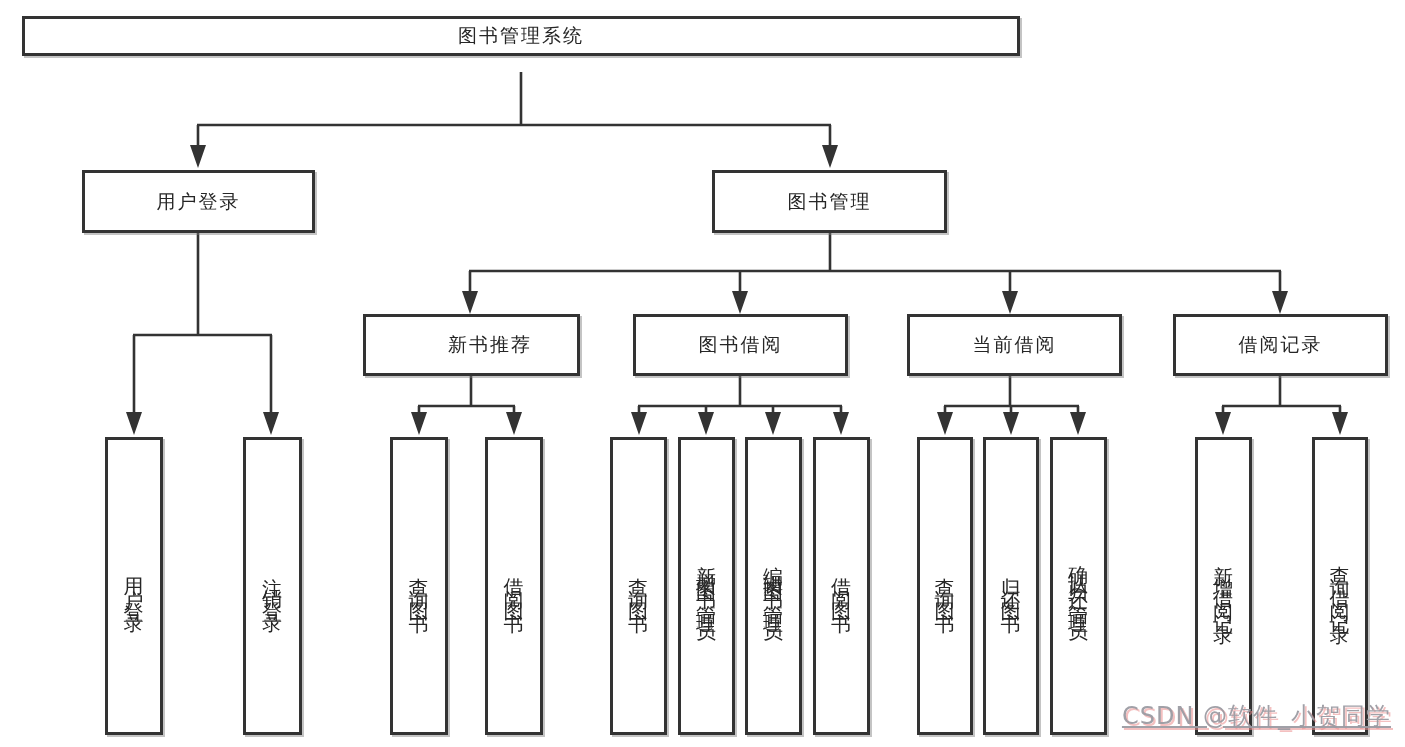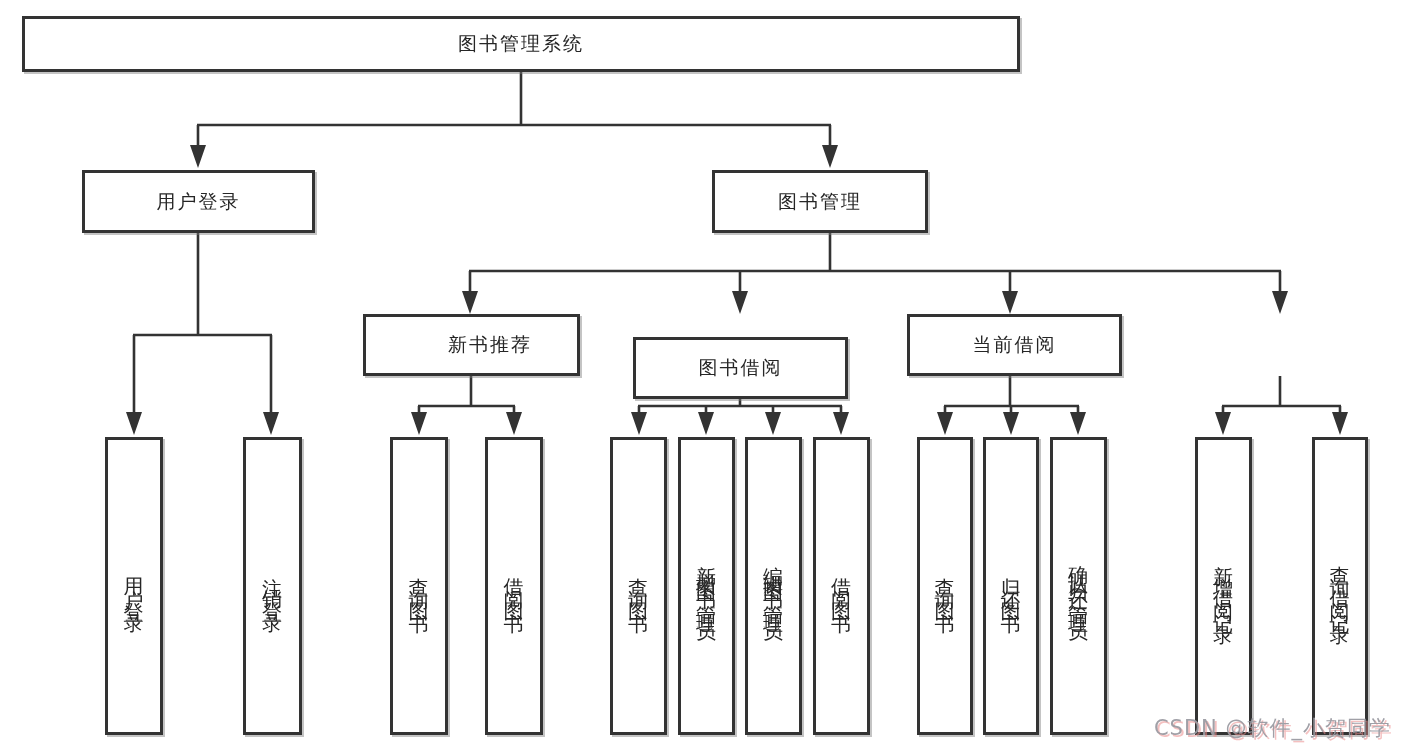--- a/index.html
+++ b/index.html
@@ -39,27 +39,28 @@
     text-orientation: mixed;
     font-size: 20px;
     letter-spacing: 12px;
     line-height: 1;
     white-space: nowrap;
   }
   .vbox span.long { letter-spacing: 8px; }
   .watermark {
     position: absolute;
     right: 14px;
-    bottom: 5px;
-    font-size: 21px;
+    bottom: 15px;
+    font-size: 24px;
     color: rgba(155,155,162,0.95);
     letter-spacing: 1px;
     text-shadow: 2px 2px 0 rgba(235,140,140,0.55);
     z-index: 3;
     white-space: nowrap;
+    text-decoration: underline;
   }
 </style>
 </head>
 <body>
 
 <div class="canvas">
 
   <svg class="connectors" viewBox="0 0 1405 747" xmlns="http://www.w3.org/2000/svg">
     <path fill="none" stroke="#333333" stroke-width="2.6" d="M521 72 V125
              M197 125 H831
@@ -108,39 +109,42 @@
              M698,412 L714,412 L706,435 Z
              M765,412 L781,412 L773,435 Z
              M833,412 L849,412 L841,435 Z
              M937,412 L953,412 L945,435 Z
              M1003,412 L1019,412 L1011,435 Z
              M1070,412 L1086,412 L1078,435 Z
              M1215,412 L1231,412 L1223,435 Z
              M1332,412 L1348,412 L1340,435 Z"></path>
   </svg>
 
-  <div class="box hbox" style="left:22px; top:16px; width:998px; height:56px;">
+  <div class="box hbox" style="left:22px; top:16px; width:998px; height:40px;">
     <span>图书管理系统</span>
   </div>
 
   <div class="box hbox" style="left:82px; top:170px; width:233px; height:63px;">
     <span>用户登录</span>
   </div>
-  <div class="box hbox" style="left:712px; top:170px; width:216px; height:63px;">
+  <div class="box hbox" style="left:712px; top:170px; width:235px; height:63px;">
     <span>图书管理</span>
   </div>
 
   <div class="box hbox" style="left:363px; top:314px; width:217px; height:62px;padding-left:37px;">
     <span>新书推荐</span>
   </div>
-  <div class="box hbox" style="left:633px; top:314px; width:215px; height:62px;margin-top:23px;">
+  <div class="box hbox" style="left:633px; top:314px; width:215px; height:62px;">
     <span>图书借阅</span>
   </div>
   <div class="box hbox" style="left:907px; top:314px; width:215px; height:62px;">
     <span>当前借阅</span>
+  </div>
+  <div class="box hbox" style="left:1173px; top:314px; width:215px; height:62px;">
+    <span>借阅记录</span>
   </div>
 
   <div class="box vbox" style="left:105px; top:437px; width:58px; height:298px;">
     <span>用户登录</span>
   </div>
   <div class="box vbox" style="left:243px; top:437px; width:59px; height:298px;">
     <span>注销登录</span>
   </div>
 
   <div class="box vbox" style="left:390px; top:437px; width:58px; height:298px;">

